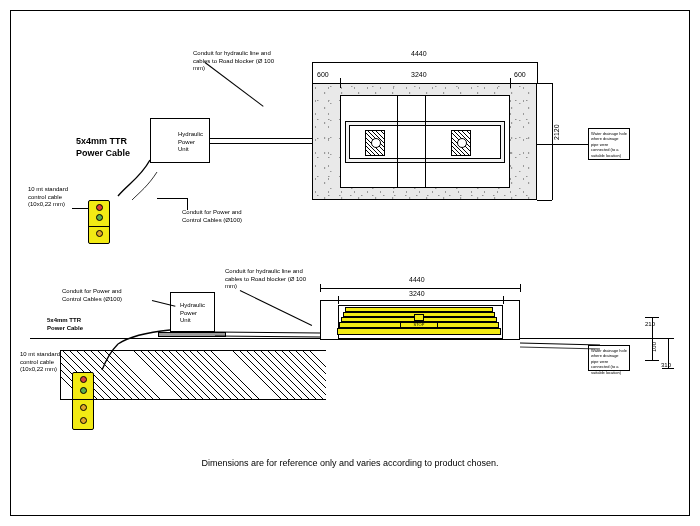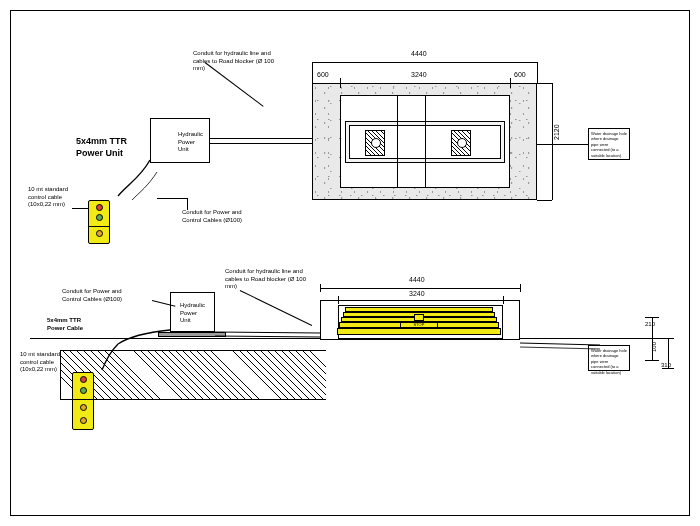--- a/index.html
+++ b/index.html
@@ -90,21 +90,21 @@
 
   <div class="ln hln" style="left:210px;top:138px;width:102px;"></div>
   <div class="ln hln" style="left:210px;top:143px;width:102px;"></div>
 
   <div class="ln" style="left:205px;top:62px;width:73px;height:1px;transform:rotate(37deg);transform-origin:left center;"></div>
   <div class="txt" style="left:193px;top:50px;width:104px;">Conduit for hydraulic line and
 cables to Road blocker (Ø 100
 mm)</div>
 
   <div class="lbl-big" style="left:76px;top:136px;width:100px;">5x4mm TTR
-Power Unit</div>
+Power Cable</div>
 
   <svg width="700" height="526">
     <path d="M150,160 C140,178 128,184 118,196" stroke="#000" stroke-width="1.4" fill="none"></path>
     <path d="M108,214 C104,222 104,226 102,232" stroke="#000" stroke-width="1" fill="none"></path>
     <path d="M157,172 C148,186 140,192 132,200" stroke="#000" stroke-width="0.8" fill="none"></path>
   </svg>
 
   <div class="ln hln" style="left:157px;top:198px;width:30px;"></div>
   <div class="ln vln" style="left:187px;top:198px;height:12px;"></div>
   <div class="txt" style="left:182px;top:209px;width:90px;">Conduit for Power and
@@ -201,13 +201,14 @@
     <path d="M520,347 L600,349" stroke="#000" stroke-width="0.8" fill="none"></path>
   </svg>
 
   <div class="stoplight" style="left:72px;top:372px;width:22px;height:58px;"></div>
   <div class="slamp" style="left:80px;top:376px;width:7px;height:7px;background:#d8443a;"></div>
   <div class="slamp" style="left:80px;top:387px;width:7px;height:7px;background:#5fae4b;"></div>
   <div class="slamp" style="left:80px;top:404px;width:7px;height:7px;background:#e0a72a;"></div>
   <div class="slamp" style="left:80px;top:417px;width:7px;height:7px;background:#e0a72a;"></div>
   <div class="ln hln" style="left:72px;top:399px;width:22px;"></div>
 
+  <div class="caption" style="left:0;top:458px;">Dimensions are for reference only and varies according to product chosen.</div>
 </div>
 
 </body></html>

